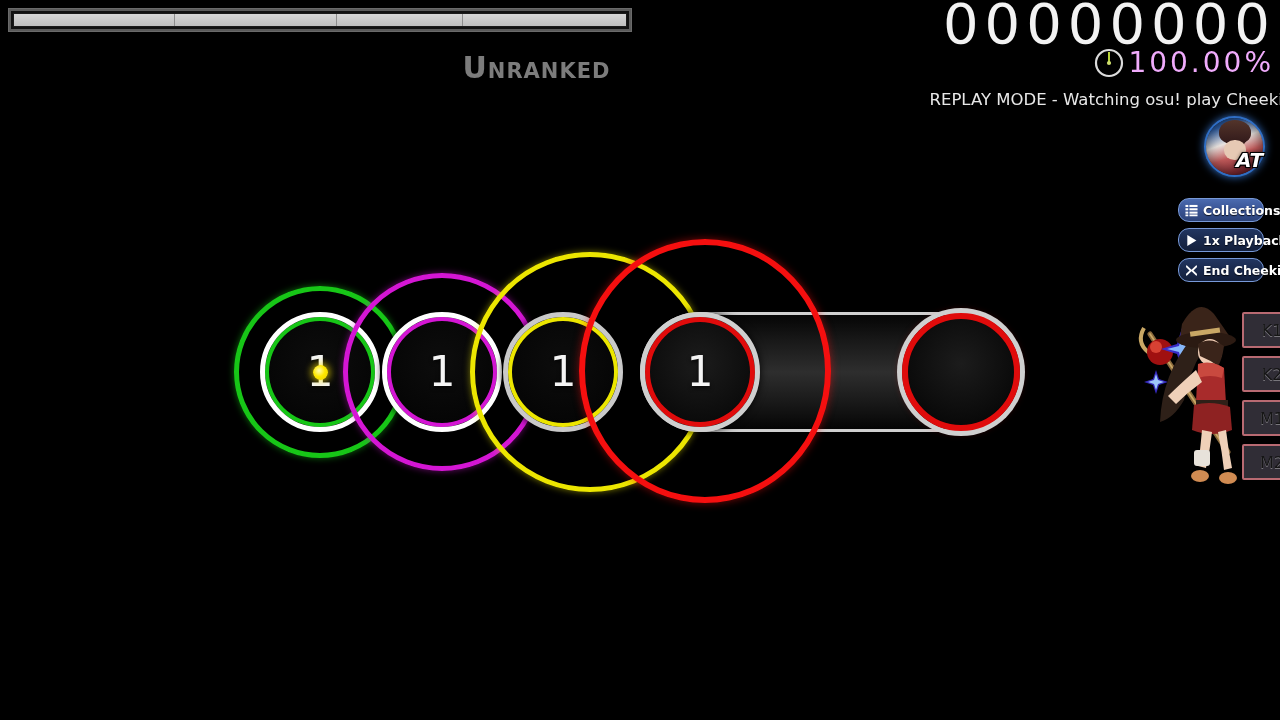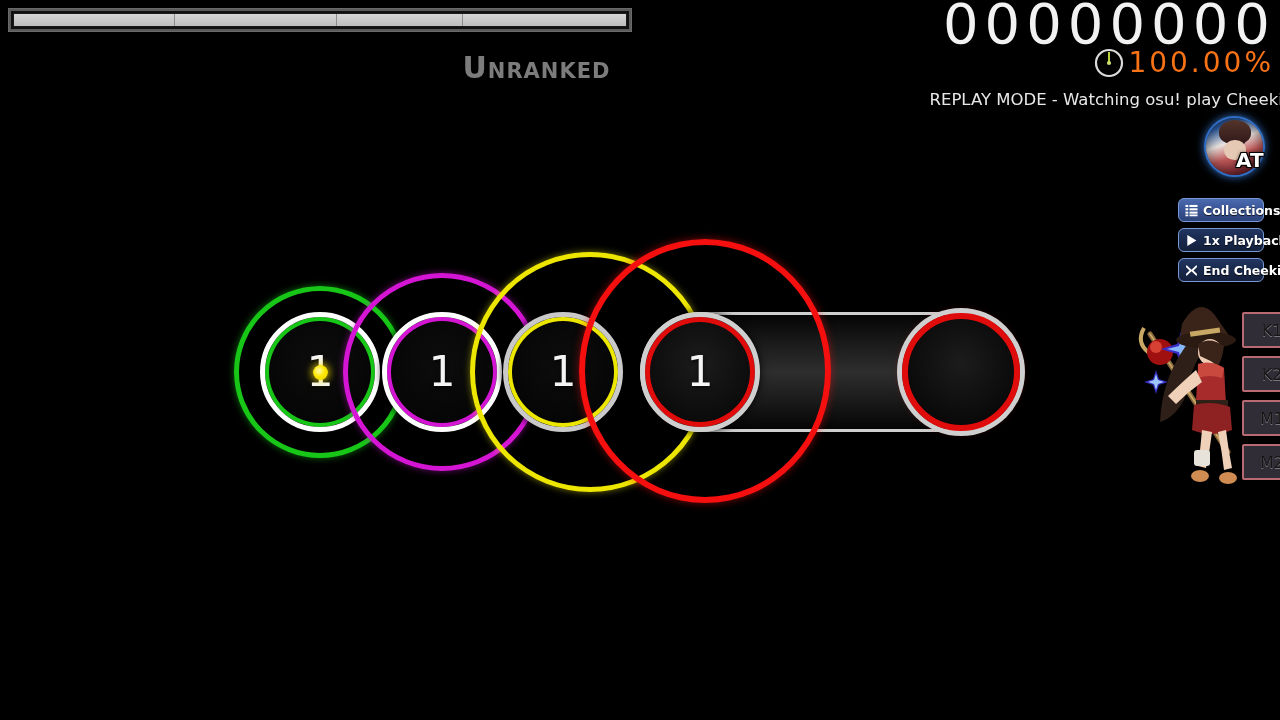--- a/index.html
+++ b/index.html
@@ -58,38 +58,38 @@
   #accuracy-row {
     position:absolute; right:6px; top:46px;
     display:flex; align-items:center; gap:3px;
     white-space:nowrap;
   }
   #accuracy-clock-icon { width:32px; height:32px; display:block; }
   #accuracy-value {
     font-family:"DejaVu Sans", sans-serif;
     font-size:28px;
     letter-spacing:3px;
-    color:#f97316;
+    color:#f0abfc;
     text-shadow:0 2px 4px rgba(0,0,0,0.95);
   }
 
   
   #replay-mode-text {
     position:absolute; right:-14px; top:90px;
     font-family:"DejaVu Sans", sans-serif;
     font-size:16.5px;
     color:#e8e8e8;
     white-space:nowrap;
     text-shadow:0 1px 3px rgba(0,0,0,0.95);
   }
 
   
   #avatar-wrap {
     position:absolute; left:1206px; top:118px;
-    width:57px; height:42px;
+    width:57px; height:42px;font-style:italic;
   }
   #avatar {
     width:57px; height:57px; border-radius:50%;
     background:
       radial-gradient(circle at 52% 30%, #4a2b23 0%, #3a2019 24%, transparent 25%),
       linear-gradient(160deg,#1b3a6b 0%, #2d5fa8 18%, #e9e3df 42%, #c25b5b 62%, #7a2730 85%, #2b1420 100%);
     box-shadow:
       0 0 0 2px #2f6ec4,
       0 0 9px 2px rgba(60,130,230,0.85),
       inset 0 0 14px rgba(0,0,0,0.55);
@@ -122,21 +122,21 @@
   #replay-buttons {
     position:absolute; left:1178px; top:198px;
     display:flex; flex-direction:column; gap:6px;
     width:86px;
   }
   .replay-btn {
     height:24px;
     display:flex; align-items:center; gap:5px;
     padding:0 6px;
     border:1px solid #7799d8;
-    border-radius:6px;
+    border-radius:11px;
     color:#ffffff;
     font-family:"DejaVu Sans", sans-serif;
     font-size:12.5px;
     font-weight:bold;
     white-space:nowrap;
     cursor:pointer;
     text-shadow:0 1px 1px rgba(0,0,0,0.8);
   }
   .replay-btn.primary {
     background:linear-gradient(180deg,#4b6bb0 0%,#3a5596 45%,#2c4379 100%);

